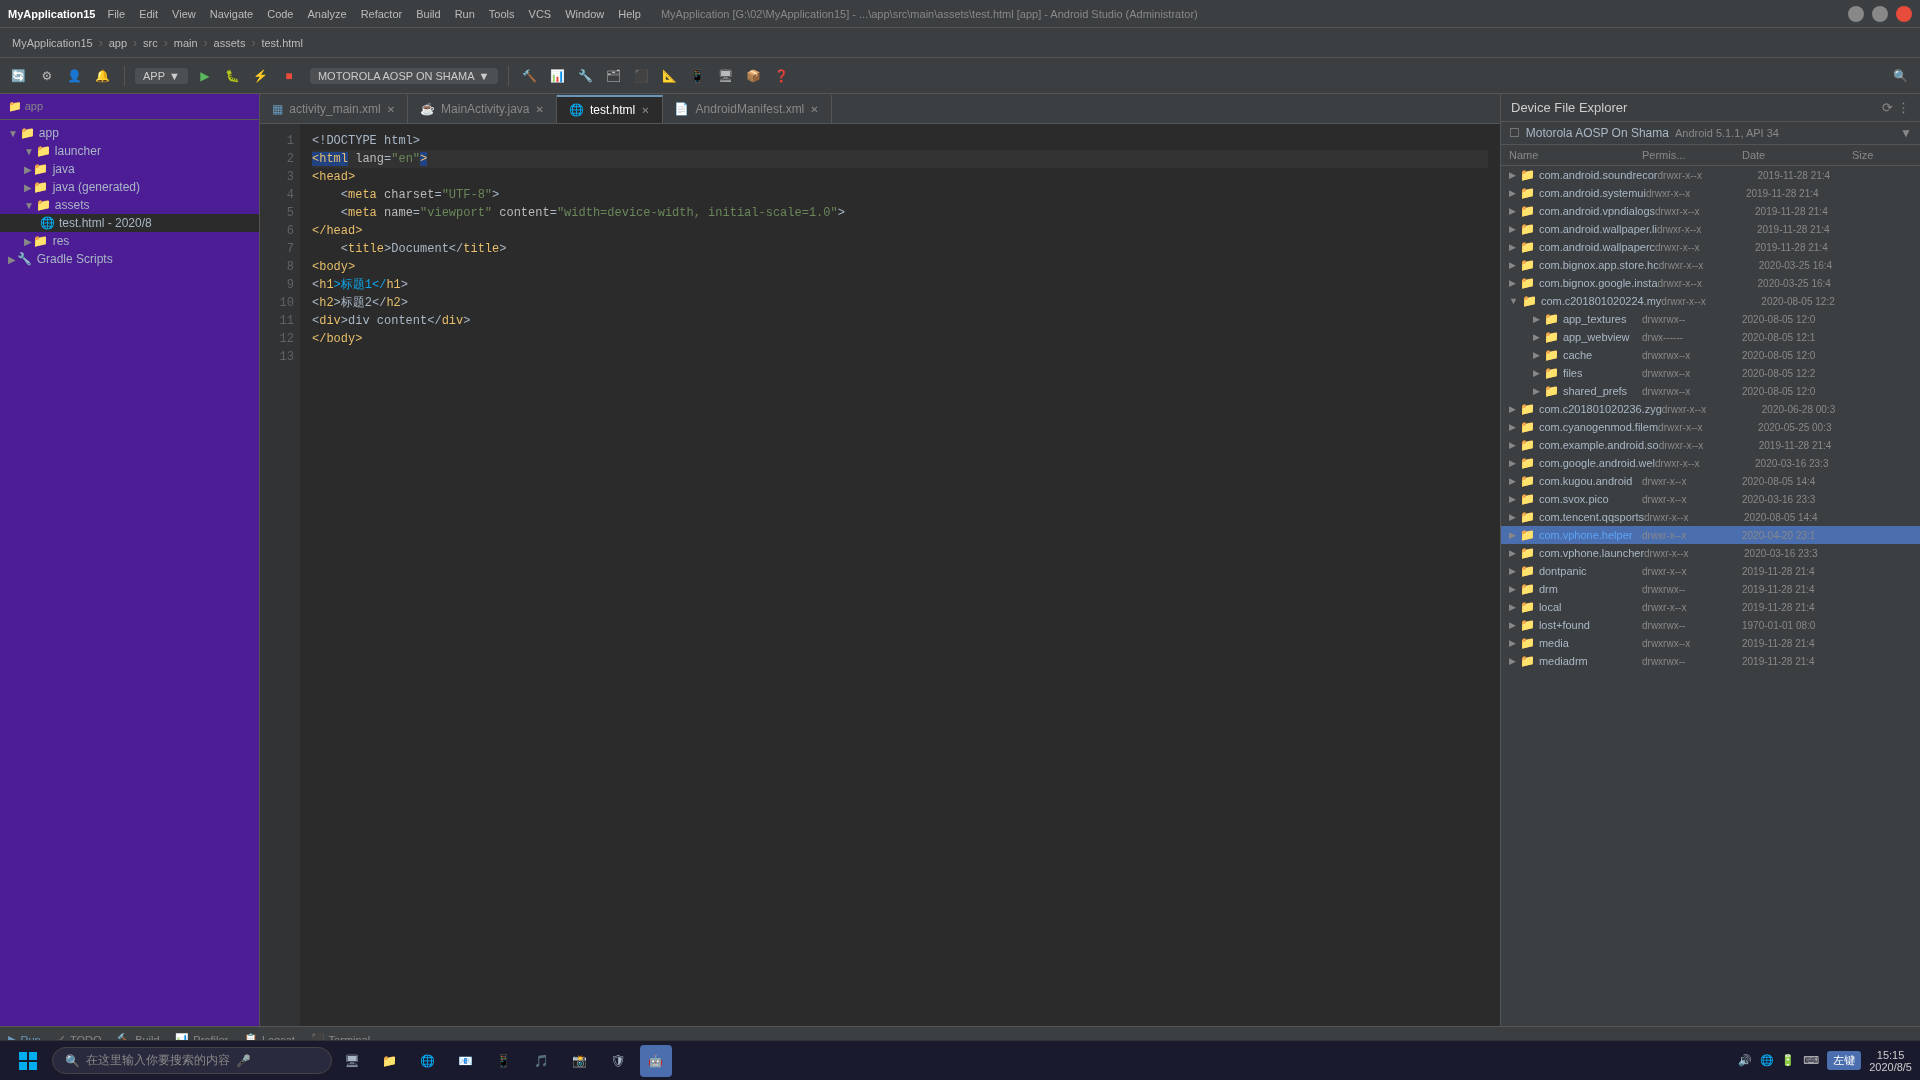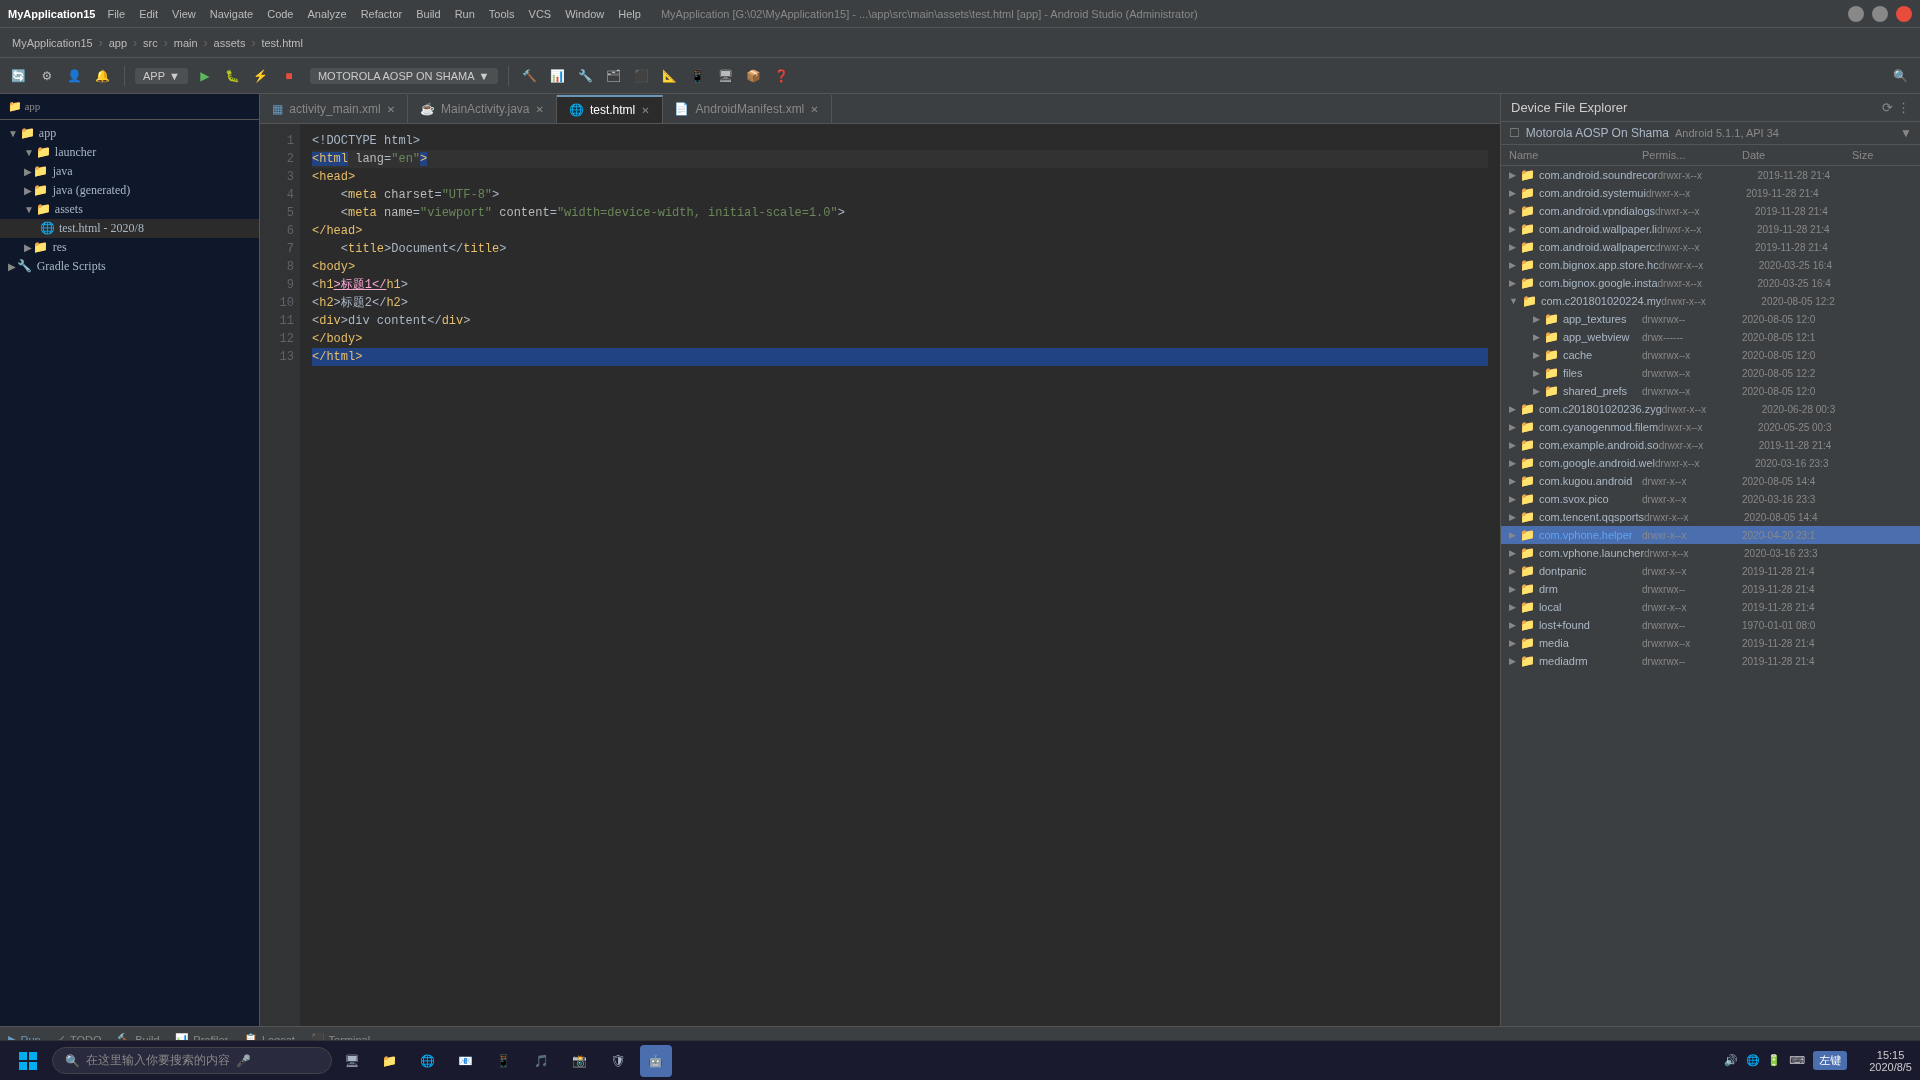--- a/index.html
+++ b/index.html
@@ -28,21 +28,21 @@
     #toolbar .toolbar-icon { width: 22px; height: 22px; display: flex; align-items: center; justify-content: center; cursor: pointer; color: #bbb; border-radius: 3px; }
     #toolbar .run-config { background: #4c5052; padding: 2px 8px; border-radius: 3px; font-size: 11px; color: #ccc; display: flex; align-items: center; gap: 4px; cursor: pointer; }
     #toolbar .device-config { background: #4c5052; padding: 2px 8px; border-radius: 3px; font-size: 11px; color: #ccc; display: flex; align-items: center; gap: 4px; cursor: pointer; margin-left: 4px; }
     #toolbar .sep { width: 1px; height: 20px; background: #555; margin: 0 4px; }
     #toolbar .spacer { flex: 1; }
 
     
     #main { display: flex; height: calc(1080px - 28px - 30px - 36px - 28px - 26px); }
 
     
-    #sidebar { width: 260px; background: #0f172a; border-right: 1px solid #555; display: flex; flex-direction: column; overflow: hidden; font-family: Liberation Serif, serif; }
+    #sidebar { width: 260px; background: #4c1d95; border-right: 1px solid #555; display: flex; flex-direction: column; overflow: hidden; }
     #sidebar-header { padding: 6px 8px; font-size: 11px; color: #888; border-bottom: 1px solid #555; display: flex; align-items: center; gap: 4px; }
     #project-tree { flex: 1; overflow-y: auto; padding: 4px 0; font-size: 12px; }
     .tree-item { display: flex; align-items: center; padding: 2px 8px; cursor: pointer; white-space: nowrap; }
     .tree-item .indent { display: inline-block; }
     .tree-item .arrow { color: #888; margin-right: 2px; font-size: 10px; }
     .tree-item .icon { margin-right: 4px; }
     .tree-item .label { color: #a9b7c6; }
     .folder-icon { color: #c7922a; }
 
     
@@ -103,21 +103,21 @@
     ::-webkit-scrollbar-thumb { background: #555; border-radius: 4px; }
 
     
     #taskbar { position: fixed; bottom: 0; width: 1920px; height: 40px; background: #1a1a2e; display: flex; align-items: center; padding: 0 8px; gap: 4px; border-top: 1px solid #333; z-index: 1000; }
     #taskbar .start-btn { width: 40px; height: 36px; display: flex; align-items: center; justify-content: center; cursor: pointer; background: transparent; }
     #taskbar .taskbar-icons { display: flex; align-items: center; gap: 6px; }
     #taskbar .t-icon { width: 32px; height: 32px; display: flex; align-items: center; justify-content: center; cursor: pointer; border-radius: 4px; }
     #taskbar .search-box { background: #2a2a3e; border: 1px solid #444; border-radius: 16px; padding: 4px 12px; color: #888; font-size: 12px; display: flex; align-items: center; gap: 6px; width: 280px; cursor: text; }
     #taskbar .spacer { flex: 1; }
     #taskbar .sys-tray { display: flex; align-items: center; gap: 8px; color: #ccc; font-size: 11px; }
-    #taskbar .time-block { text-align: center; font-size: 11px; color: #ccc; margin-left: 14px; }
+    #taskbar .time-block { text-align: center; font-size: 11px; color: #ccc; }
     #taskbar .lang-btn { background: #4b6eaf; color: #fff; padding: 2px 6px; border-radius: 3px; font-size: 11px; }
   </style>
 </head>
 <body>
 
 <div id="title-bar">
   <span class="app-title">MyApplication15</span>
   <div class="menu-bar">
     <span>File</span>
     <span>Edit</span>
@@ -288,25 +288,24 @@
       </div>
       <div id="code-content">
         <div class="code-line"><span class="text">&lt;!DOCTYPE html&gt;</span></div>
         <div class="code-line highlighted"><span style="background:#214283;color:#e8bf6a;">&lt;html</span><span style="color:#bababa;"> lang</span><span style="color:#a9b7c6;">=</span><span style="color:#6a8759;">"en"</span><span style="background:#214283;color:#e8bf6a;">&gt;</span></div>
         <div class="code-line"><span style="color:#e8bf6a;">&lt;head&gt;</span></div>
         <div class="code-line"><span style="color:#a9b7c6;">    &lt;</span><span style="color:#e8bf6a;">meta</span><span style="color:#bababa;"> charset</span><span style="color:#a9b7c6;">=</span><span style="color:#6a8759;">"UTF-8"</span><span style="color:#a9b7c6;">&gt;</span></div>
         <div class="code-line"><span style="color:#a9b7c6;">    &lt;</span><span style="color:#e8bf6a;">meta</span><span style="color:#bababa;"> name</span><span style="color:#a9b7c6;">=</span><span style="color:#6a8759;">"viewport"</span><span style="color:#bababa;"> content</span><span style="color:#a9b7c6;">=</span><span style="color:#6a8759;">"width=device-width, initial-scale=1.0"</span><span style="color:#a9b7c6;">&gt;</span></div>
         <div class="code-line"><span style="color:#e8bf6a;">&lt;/head&gt;</span></div>
         <div class="code-line"><span style="color:#a9b7c6;">    &lt;</span><span style="color:#e8bf6a;">title</span><span style="color:#a9b7c6;">&gt;Document&lt;/</span><span style="color:#e8bf6a;">title</span><span style="color:#a9b7c6;">&gt;</span></div>
         <div class="code-line"><span style="color:#e8bf6a;">&lt;body&gt;</span></div>
-        <div class="code-line"><span style="color:#a9b7c6;">&lt;</span><span style="color:#e8bf6a;">h1</span><span style="color:#f9a8d4;text-decoration:underline;">&gt;标题1&lt;/</span><span style="color:#e8bf6a;">h1</span><span style="color:#a9b7c6;">&gt;</span></div>
+        <div class="code-line"><span style="color:#a9b7c6;">&lt;</span><span style="color:#e8bf6a;">h1</span><span style="color:#0ea5e9;">&gt;标题1&lt;/</span><span style="color:#e8bf6a;">h1</span><span style="color:#a9b7c6;">&gt;</span></div>
         <div class="code-line"><span style="color:#a9b7c6;">&lt;</span><span style="color:#e8bf6a;">h2</span><span style="color:#a9b7c6;">&gt;标题2&lt;/</span><span style="color:#e8bf6a;">h2</span><span style="color:#a9b7c6;">&gt;</span></div>
         <div class="code-line"><span style="color:#a9b7c6;">&lt;</span><span style="color:#e8bf6a;">div</span><span style="color:#a9b7c6;">&gt;div content&lt;/</span><span style="color:#e8bf6a;">div</span><span style="color:#a9b7c6;">&gt;</span></div>
         <div class="code-line"><span style="color:#e8bf6a;">&lt;/body&gt;</span></div>
-        <div class="code-line selected"><span style="color:#e8bf6a;">&lt;/html&gt;</span></div>
       </div>
     </div>
   </div>
 
   <div id="right-panel">
     <div id="right-panel-header">
       <span>Device File Explorer</span>
       <div style="display:flex;gap:4px;">
         <span style="cursor:pointer;color:#888;">⟳</span>
         <span style="cursor:pointer;color:#888;">⋮</span>

